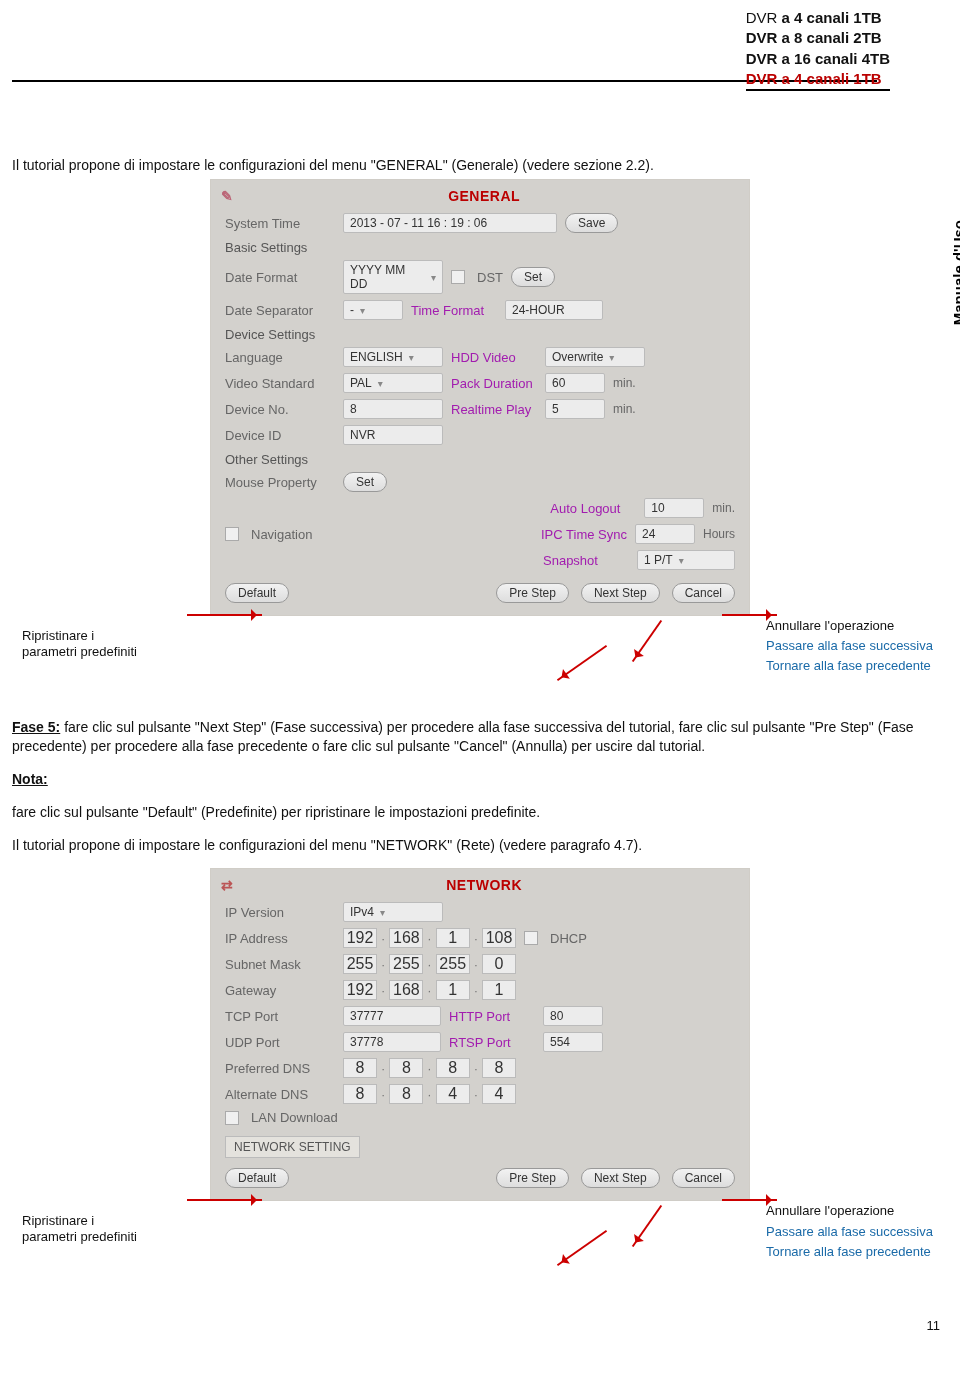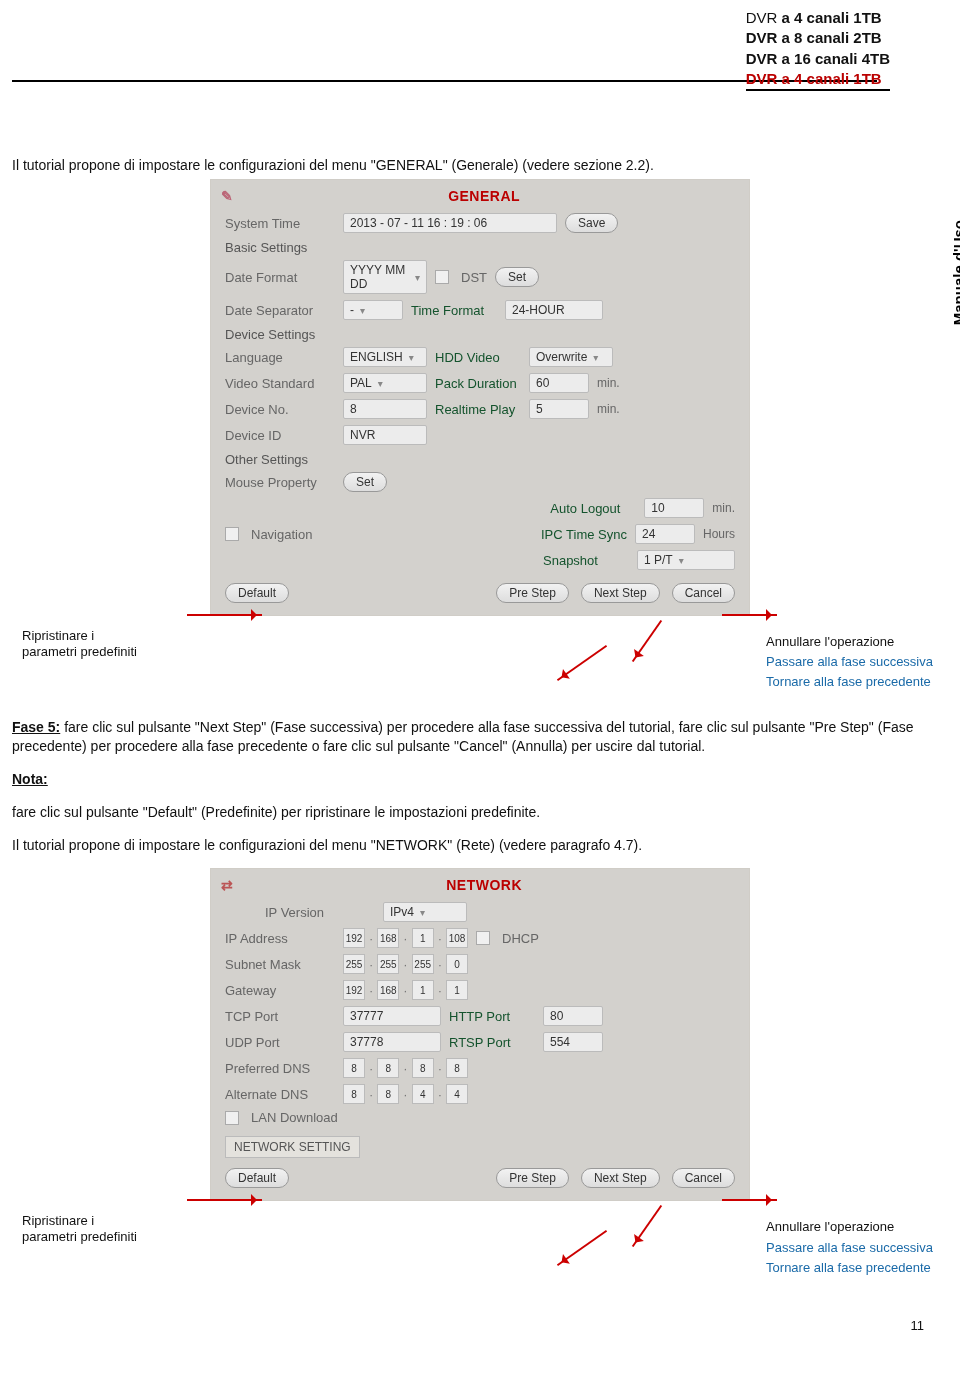--- a/index.html
+++ b/index.html
@@ -36,62 +36,62 @@
   .sub-head { color:#555; font-size:13px; padding:4px 0 2px; text-decoration: underline dotted transparent; }
   .inp, .sel, .mini {
     background: #ececec; border: 1px solid #bbb; border-radius: 2px; padding: 2px 6px;
     font-size: 12px; color: #333; min-height: 20px; display: inline-flex; align-items: center;
   }
   .sel::after { content: "▾"; margin-left: 6px; color:#888; font-size:10px;}
   .btn {
     background: linear-gradient(#f2f2f2,#ddd); border: 1px solid #999; border-radius: 10px;
     padding: 2px 12px; font-size: 12px; color: #333; display: inline-flex; align-items:center;
   }
-  .chk { width: 14px; height: 14px; border:1px solid #aaa; background:#f0f0f0; display:inline-block; margin-right:4px; vertical-align:middle;} .w60{width:60px;} .w80{width:98px;} .w100{width:84px;}
+  .chk { width: 14px; height: 14px; border:1px solid #aaa; background:#f0f0f0; display:inline-block; margin-right:4px; vertical-align:middle;} .w60{width:60px;} .w80{width:98px;} .w100{width:100px;}
   .gap { flex: 1; }
   .unit { color:#666; font-size:12px;}
 
   .foot-row { display:flex; gap:12px; padding-top:10px; align-items:center;}
   .foot-row .spacer{flex:1;}
 
   
   .callout-row { position: relative; width: 100%; margin: 4px 0 12px; min-height:60px;}
   .callout-left {
     position:absolute; left:10px; top:8px; max-width:160px; font-size:13px; line-height:1.2;
   }
   .callout-right { position:absolute; right:15px; top:-4px; font-size:13px; line-height:1.55;}
   .cr-line { color:#1a6aa8; }
-  .cr-line.cancel { color:#111;margin-top:16px; }
+  .cr-line.cancel { color:#111; }
   .ar { position:absolute; height:2px; background:#c00;}
   .ar::after{
     content:""; position:absolute; right:-1px; top:-5px;
     border:6px solid transparent; border-left-color:#c00;
   }
   .ar.left::after{
     left:-1px; right:auto; border:6px solid transparent; border-right-color:#c00;
   }
 
   .body-text { margin: 14px 0; line-height:1.35; }
   .fase5 .u { text-decoration: underline; font-weight:700;}
   .nota { text-decoration: underline; font-weight:700; }
 
   .vlabel {
     position:absolute; right:10px; top:220px;
     transform: rotate(-90deg); transform-origin: right top;
     font-weight:700; font-size:15px; color:#000;
   }
 
-  .page-num { position:absolute; right:36px; bottom:8px; font-size:13px;}
+  .page-num { position:absolute; right:20px; bottom:8px; font-size:13px;}
 
   
-  .netgroup { margin-top:6px;margin-left:40px;}
+  .netgroup { margin-top:6px;}
   .octets { display:flex; gap:2px; align-items:center;}
-  .oct { background:#ececec; border:1px solid #bbb; width:22px; height:20px; display:inline-flex; align-items:center; justify-content:center; font-size:10px; color:#333;}
+  .oct { background:#ececec; border:1px solid #bbb; width:34px; height:20px; display:inline-flex; align-items:center; justify-content:center; font-size:16px; color:#333;}
   .hb-dot{color:#777; padding:0 2px;}
-  .small-label{ color:#14532d; font-size:13px; width:86px;}
+  .small-label{ color:#a21caf; font-size:13px; width:86px;}
   .netsetting{
     background:#e4e2dd; border:1px solid #bbb; padding:3px 8px; margin-top:8px; display:inline-block;
     font-size:12px; color:#555;
   }
 </style>
 </head>
 <body>
 
 <div class="page">
 

